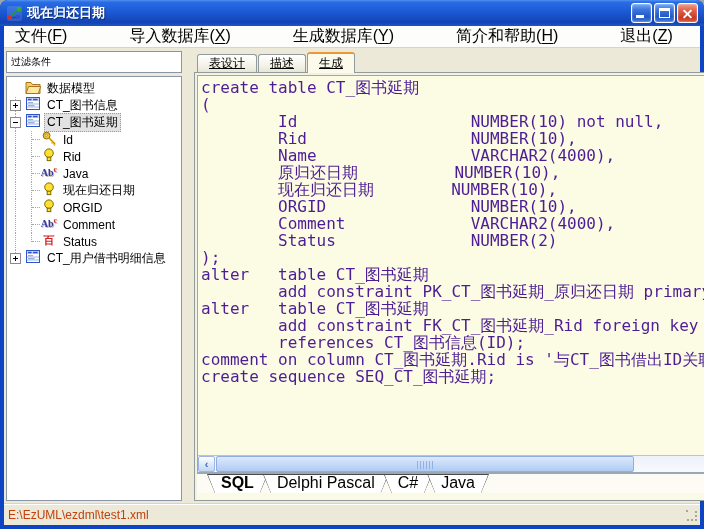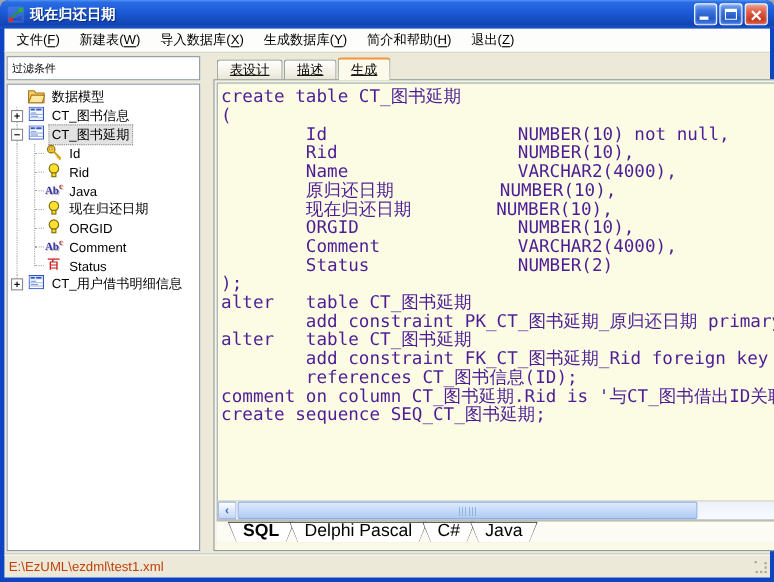--- a/index.html
+++ b/index.html
@@ -42,21 +42,21 @@
     content:'';position:absolute;left:4px;top:8.5px;width:11px;height:2px;background:#fff;
   }
   .glyph-x::before{transform:rotate(45deg)}
   .glyph-x::after{transform:rotate(-45deg)}
 
   
   .menubar{
     height:22px;flex:none;background:#FDFDFB;
     border-bottom:1px solid #D8D5C8;
     display:flex;align-items:center;padding:0 2px;
-    font-size:12px;color:#000;
+    font-size:16px;color:#000;gap:44px;
   }
   .menu-item{padding:3px 9px;white-space:nowrap;cursor:default}
   .menu-item u{text-underline-offset:2px}
 
   
   .main{
     flex:1;background:#ECE9D8;display:flex;
     padding:3px 9px 2px 2px;min-height:0;
   }
 
@@ -194,21 +194,20 @@
         </span>
       <span class="tb-btn">
           <span class="glyph-max"></span>
         </span>
       <span class="tb-btn close glyph-x"></span>
     </span>
   </div>
 
   <div class="menubar">
       <span class="menu-item">文件(<u>F</u>)</span>
-      <span class="menu-item">新建表(<u>W</u>)</span>
       <span class="menu-item">导入数据库(<u>X</u>)</span>
       <span class="menu-item">生成数据库(<u>Y</u>)</span>
       <span class="menu-item">简介和帮助(<u>H</u>)</span>
       <span class="menu-item">退出(<u>Z</u>)</span>
     </div>
 
   <div class="main">
 
     <div class="left-col">
       <input class="filter-input" value="过滤条件" style="">

